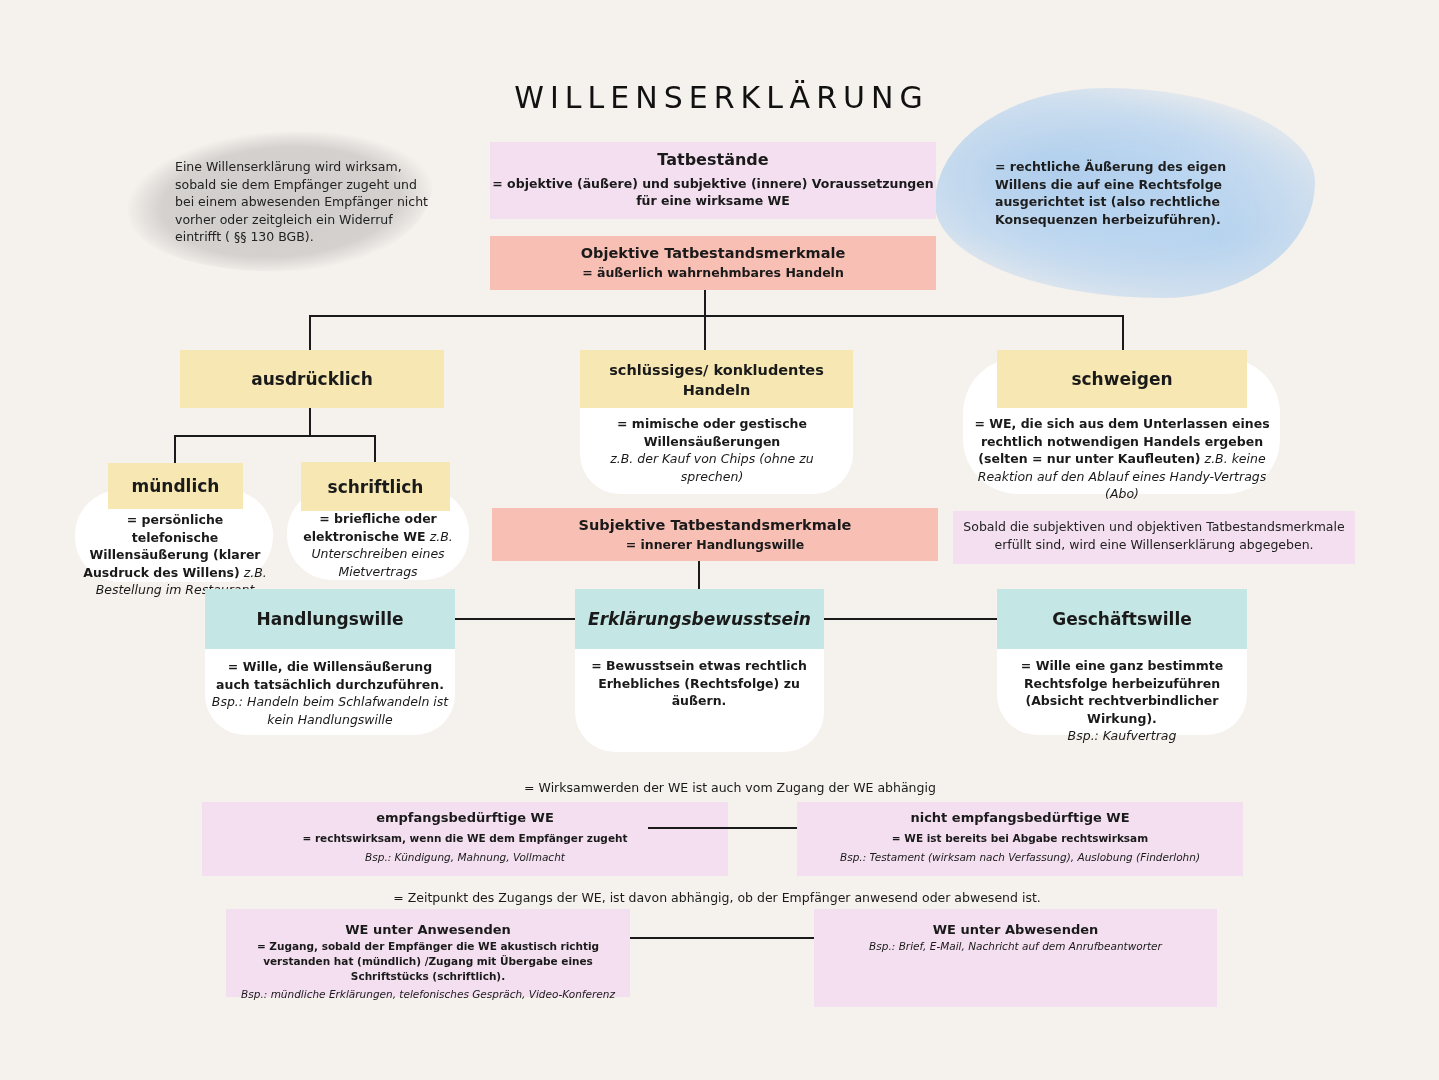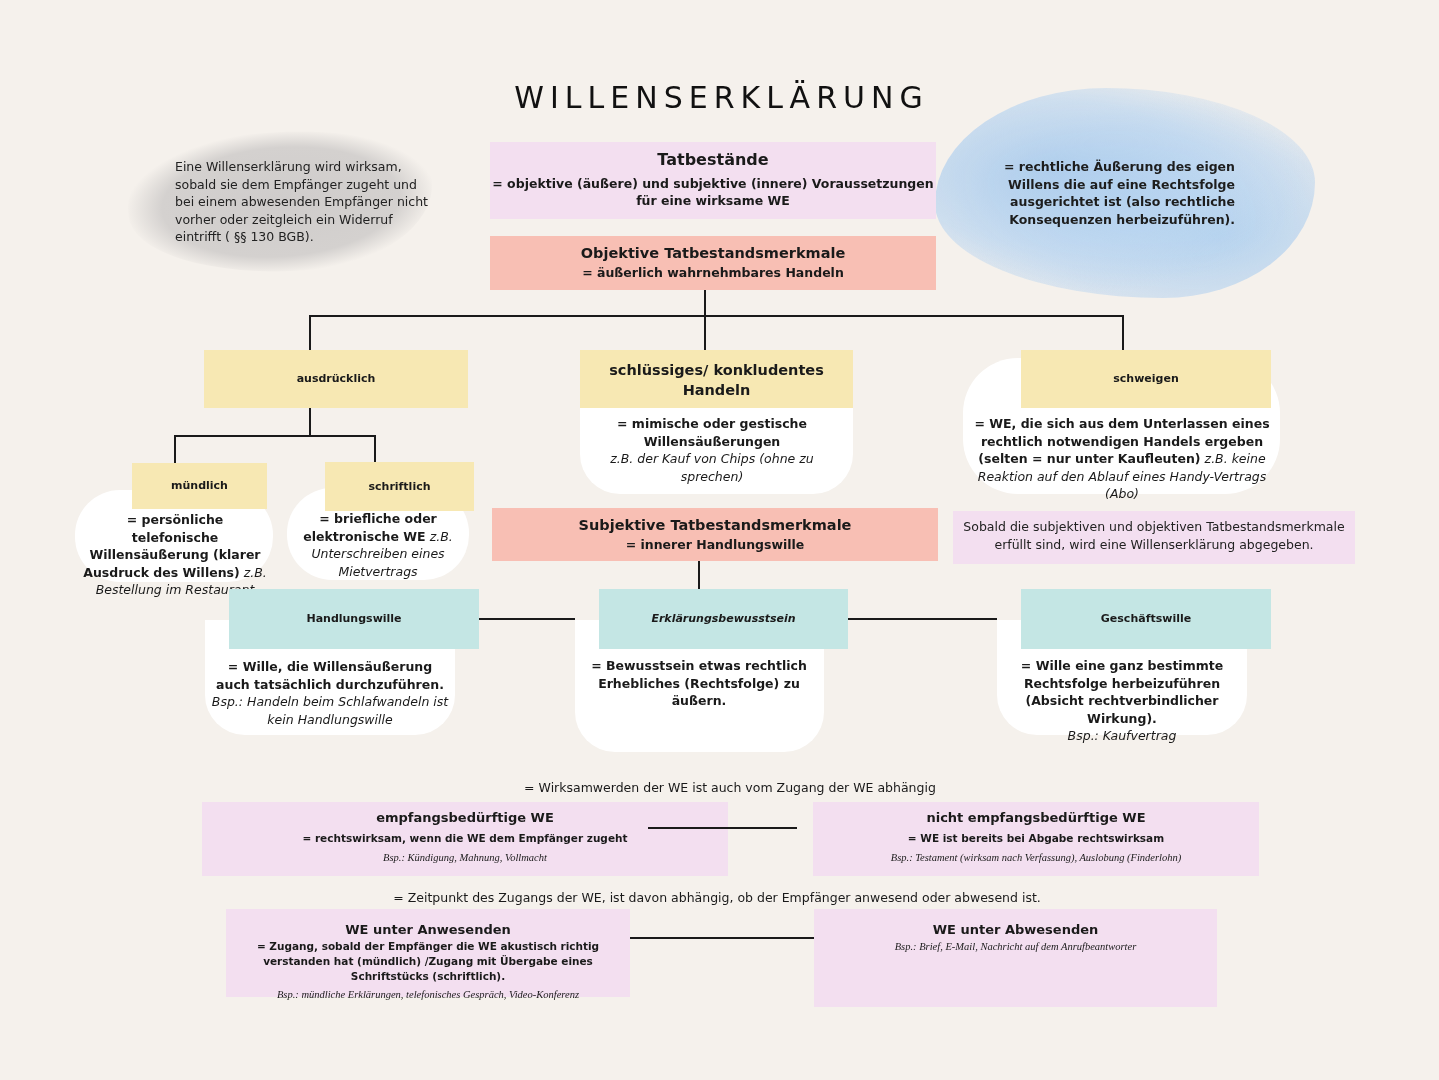--- a/index.html
+++ b/index.html
@@ -31,52 +31,52 @@
       background:
         radial-gradient(ellipse at 30% 40%, rgba(168,202,236,0.85) 0%, rgba(180,210,240,0.6) 40%, rgba(190,215,240,0) 70%),
         radial-gradient(ellipse at 75% 70%, rgba(170,205,238,0.8) 0%, rgba(185,212,240,0.5) 40%, rgba(190,215,240,0) 68%),
         radial-gradient(ellipse at 50% 50%, rgba(195,220,245,0.6) 0%, rgba(200,222,245,0) 70%);
       border-radius: 45% 55% 40% 60% / 55% 45% 55% 45%;
     }
     .note {
       font-size: 12.5px; line-height: 17.5px;
     }
     .note-left { left: 175px; top: 158px; width: 260px; color: #222; }
-    .note-right { left: 995px; top: 158px; width: 240px; text-align: right; font-weight: bold; color: #1d1d1d; }
+    .note-right { left: 995px; top: 158px; width: 240px; text-align: left; font-weight: bold; color: #1d1d1d; }
 
     .box { position: absolute; text-align: center; }
     .pink-light { background: #f3dff0; }
     .salmon { background: #f8bfb4; }
     .yellow { background: #f7e8b3; }
     .teal { background: #c4e6e4; }
     .white-blob { background: #ffffff; }
     .line { position: absolute; background: #1a1a1a; }
 
     .tb { left: 490px; top: 142px; width: 446px; height: 77px; padding-top: 7px; }
     .tb .h1 { font-size: 16px; font-weight: bold; line-height: 22px; }
     .tb .sub { font-size: 12.5px; font-weight: bold; line-height: 17px; margin-top: 4px; }
 
     .ob { left: 490px; top: 236px; width: 446px; height: 54px; padding-top: 7px; }
     .ob .h1, .sb .h1 { font-size: 14.5px; font-weight: bold; line-height: 20px; }
     .ob .sub, .sb .sub { font-size: 12.5px; font-weight: bold; line-height: 18px; margin-top: 1px; }
 
     .sb { left: 492px; top: 508px; width: 446px; height: 53px; padding-top: 7px; }
 
-    .ybox { display: flex; align-items: center; justify-content: center; font-size: 11px; font-weight: bold; line-height: 20px; margin-left: 24px; }
+    .ybox { display: flex; align-items: center; justify-content: center; font-size: 17px; font-weight: bold; line-height: 20px; }
 
     .blob-text { font-size: 12.5px; line-height: 17.5px; }
     .blob-text b { font-weight: bold; }
     .blob-text i { font-style: italic; }
 
     .sum-box { left: 953px; top: 511px; width: 402px; height: 53px; font-size: 12.5px; line-height: 18px; padding-top: 7px; color: #222; }
 
     .cap { font-size: 12.5px; color: #1a1a1a; text-align: center; }
     .bot-box .h1 { font-size: 13px; font-weight: bold; line-height: 18px; }
     .bot-box .sub { font-size: 10.5px; font-weight: bold; line-height: 15px; }
-    .bot-box .ex { font-size: 10.5px; font-style: italic; line-height: 15px; font-family: Liberation Serif, serif; }
+    .bot-box .ex { font-size: 10.5px; font-style: italic; line-height: 15px; }
   </style>
 </head>
 <body>
 
 <div class="abs title">WILLENSERKLÄRUNG</div>
 
 <div class="abs brush-gray"></div>
 <div class="abs brush-blue"></div>
 
 <div class="abs note note-left">Eine Willenserklärung wird wirksam, sobald sie dem Empfänger zugeht und bei einem abwesenden Empfänger nicht vorher oder zeitgleich ein Widerruf eintrifft ( §§ 130 BGB).</div>
@@ -182,21 +182,21 @@
 </div>
 
 <div class="abs cap" style="left:300px; top:780px; width:860px;">= Wirksamwerden der WE ist auch vom Zugang der WE abhängig</div>
 
 <div class="box pink-light bot-box" style="left:202px; top:802px; width:526px; height:74px; padding-top:7px;">
   <div class="h1">empfangsbedürftige WE</div>
   <div class="sub" style="margin-top:4px">=  rechtswirksam, wenn die WE dem Empfänger zugeht</div>
   <div class="ex" style="margin-top:4px">Bsp.:  Kündigung, Mahnung, Vollmacht</div>
 </div>
 <div class="line" style="left:648px; top:827px; width:149px; height:1.5px;"></div>
-<div class="box pink-light bot-box" style="left:797px; top:802px; width:446px; height:74px; padding-top:7px;margin-left:16px;">
+<div class="box pink-light bot-box" style="left:797px; top:802px; width:446px; height:74px; padding-top:7px;">
   <div class="h1">nicht empfangsbedürftige WE</div>
   <div class="sub" style="margin-top:4px">=  WE ist bereits bei Abgabe rechtswirksam</div>
   <div class="ex" style="margin-top:4px">Bsp.:  Testament (wirksam nach Verfassung), Auslobung (Finderlohn)</div>
 </div>
 
 <div class="abs cap" style="left:300px; top:890px; width:834px;">= Zeitpunkt des Zugangs der WE, ist davon abhängig, ob der Empfänger anwesend oder abwesend ist.</div>
 
 <div class="box pink-light bot-box" style="left:226px; top:909px; width:404px; height:88px; padding-top:12px;">
   <div class="h1">WE unter Anwesenden</div>
   <div class="sub">=  Zugang, sobald der Empfänger die WE akustisch richtig verstanden hat (mündlich) /Zugang mit Übergabe eines Schriftstücks (schriftlich).</div>

